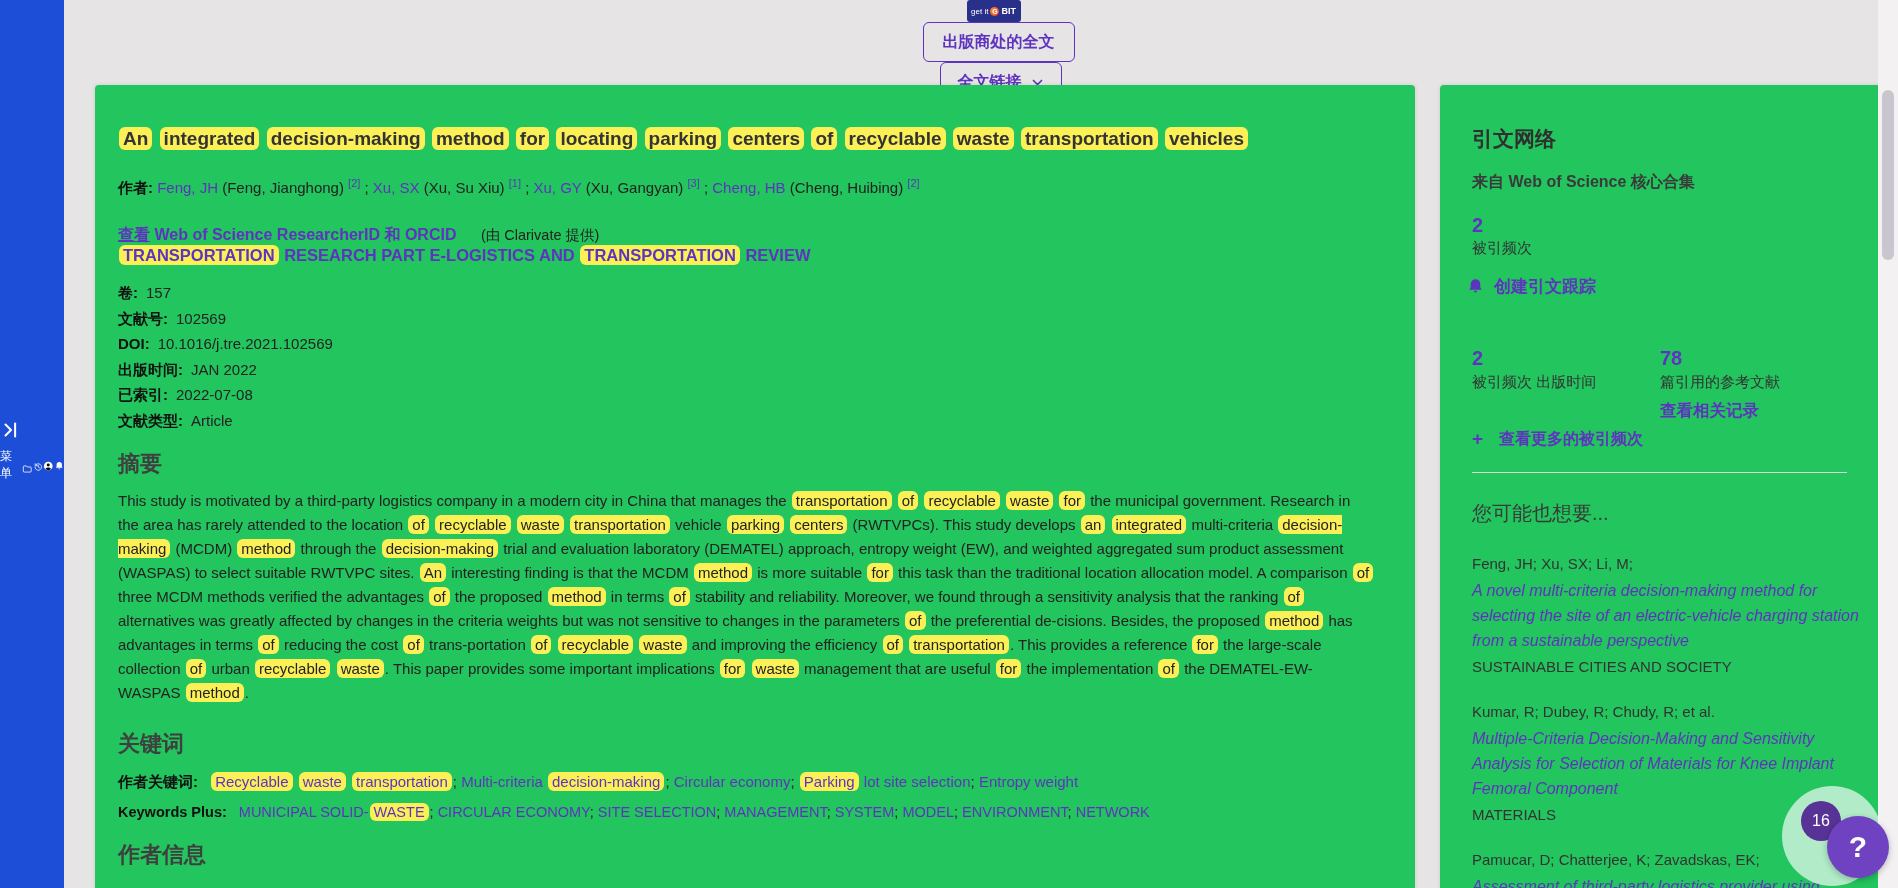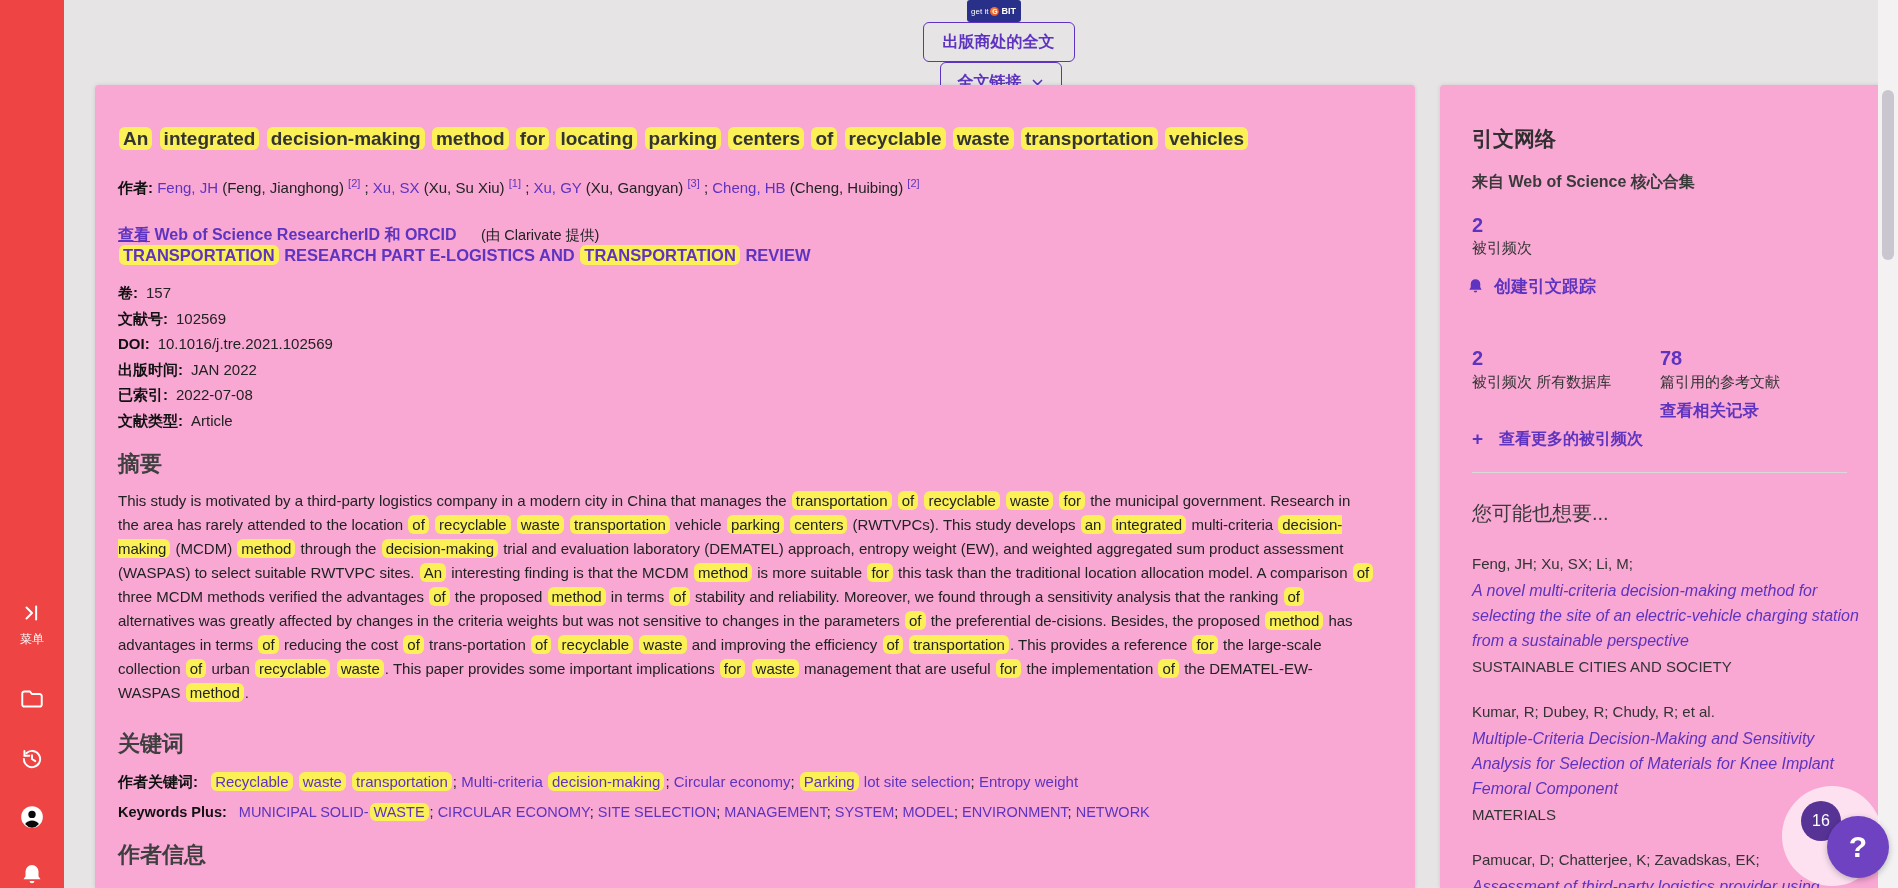--- a/index.html
+++ b/index.html
@@ -2,22 +2,22 @@
 <html><head>
 <meta charset="utf-8">
 <style>
   * { margin:0; padding:0; box-sizing:border-box; }
   html,body { width:1898px; height:888px; overflow:hidden; }
   body {
     font-family:"Liberation Sans","DejaVu Sans",sans-serif;
     background:#e6e4e5; position:relative; color:#222;
   }
   
-  .sidebar { position:absolute; left:0; top:0; width:64px; height:888px; background:#ef4444;
-    display:flex; flex-direction:column; align-items:center; padding-top:12px; z-index:5;justify-content:flex-end; }
+  .sidebar { position:absolute; left:0; top:0; width:64px; height:888px; background:#1d4ed8;
+    display:flex; flex-direction:row; align-items:center; padding-top:12px; z-index:5; }
   .sidebar .menu-block { display:flex; flex-direction:column; align-items:center; color:#fff; cursor:pointer; }
   .sidebar .menu-block svg { width:22px; height:22px; }
   .sidebar .menu-label { font-size:12px; margin-top:3px; color:#fff; }
   .side-icon { width:26px; height:26px; color:#fff; cursor:pointer; }
   .side-icon svg { width:100%; height:100%; }
   .si-folder { margin-top:38px; }
   .si-history { margin-top:34px; }
   .si-account { margin-top:32px; }
   .si-bell { margin-top:32px; }
 
@@ -41,21 +41,21 @@
   .tb-spacer { flex:1; }
   .btn-export { padding:0 18px; }
   .btn-add { margin-left:10px; padding:0 45px; }
   .pagination { margin-left:139px; display:flex; align-items:center; gap:12px; flex:none; }
   .pg-chev { width:17px; height:17px; color:#5e33bf; cursor:pointer; }
   .pg-input { width:58px; height:26px; border:none; border-bottom:2px solid #949494; background:transparent;
     text-align:center; color:#555; font-size:15px; font-family:inherit; }
   .pg-total { font-size:17px; color:#222; }
 
   
-  .card { position:absolute; top:85px; bottom:0; background:#f9a8d4; border-radius:4px 4px 0 0;
+  .card { position:absolute; top:85px; bottom:0; background:#22c55e; border-radius:4px 4px 0 0;
     box-shadow:0 0 4px rgba(0,0,0,.12); overflow:hidden; }
   .main-card { left:95px; width:1320px; padding:38px 40px 0 23px; }
   .right-card { left:1440px; width:488px; padding:40px 16px 0 32px; }
 
   
   mark { background:#fbf157; border-radius:6px; padding:1px 4px; margin:0 1px; color:inherit; }
   .lnk { color:#5e33bf; cursor:pointer; }
   sup.lnk { font-size:11px; font-weight:normal; }
   .art-title { font-size:19px; font-weight:bold; color:#333; line-height:1.7; max-width:1270px; }
   .authors-row { margin-top:22px; font-size:15px; color:#222; }
@@ -248,21 +248,21 @@
     <svg viewBox="0 0 24 24" fill="currentColor">
         <path d="M12 2.8a6 6 0 0 0-6 6v4.3L4.2 16h15.6L18 13.1V8.8a6 6 0 0 0-6-6z"></path>
         <path d="M9.8 17.5a2.2 2.2 0 0 0 4.4 0z"></path>
       </svg>
     <span>创建引文跟踪</span>
   </div>
 
   <div class="stats-row">
     <div class="stats-col1">
       <div class="stat-num">2</div>
-      <div class="stat-label">被引频次 所有数据库</div>
+      <div class="stat-label">被引频次 出版时间</div>
     </div>
     <div>
       <div class="stat-num">78</div>
       <div class="stat-label">篇引用的参考文献</div>
       <div class="related-link">查看相关记录</div>
     </div>
   </div>
 
   <div class="more-link">
     <span class="plus">+</span>

